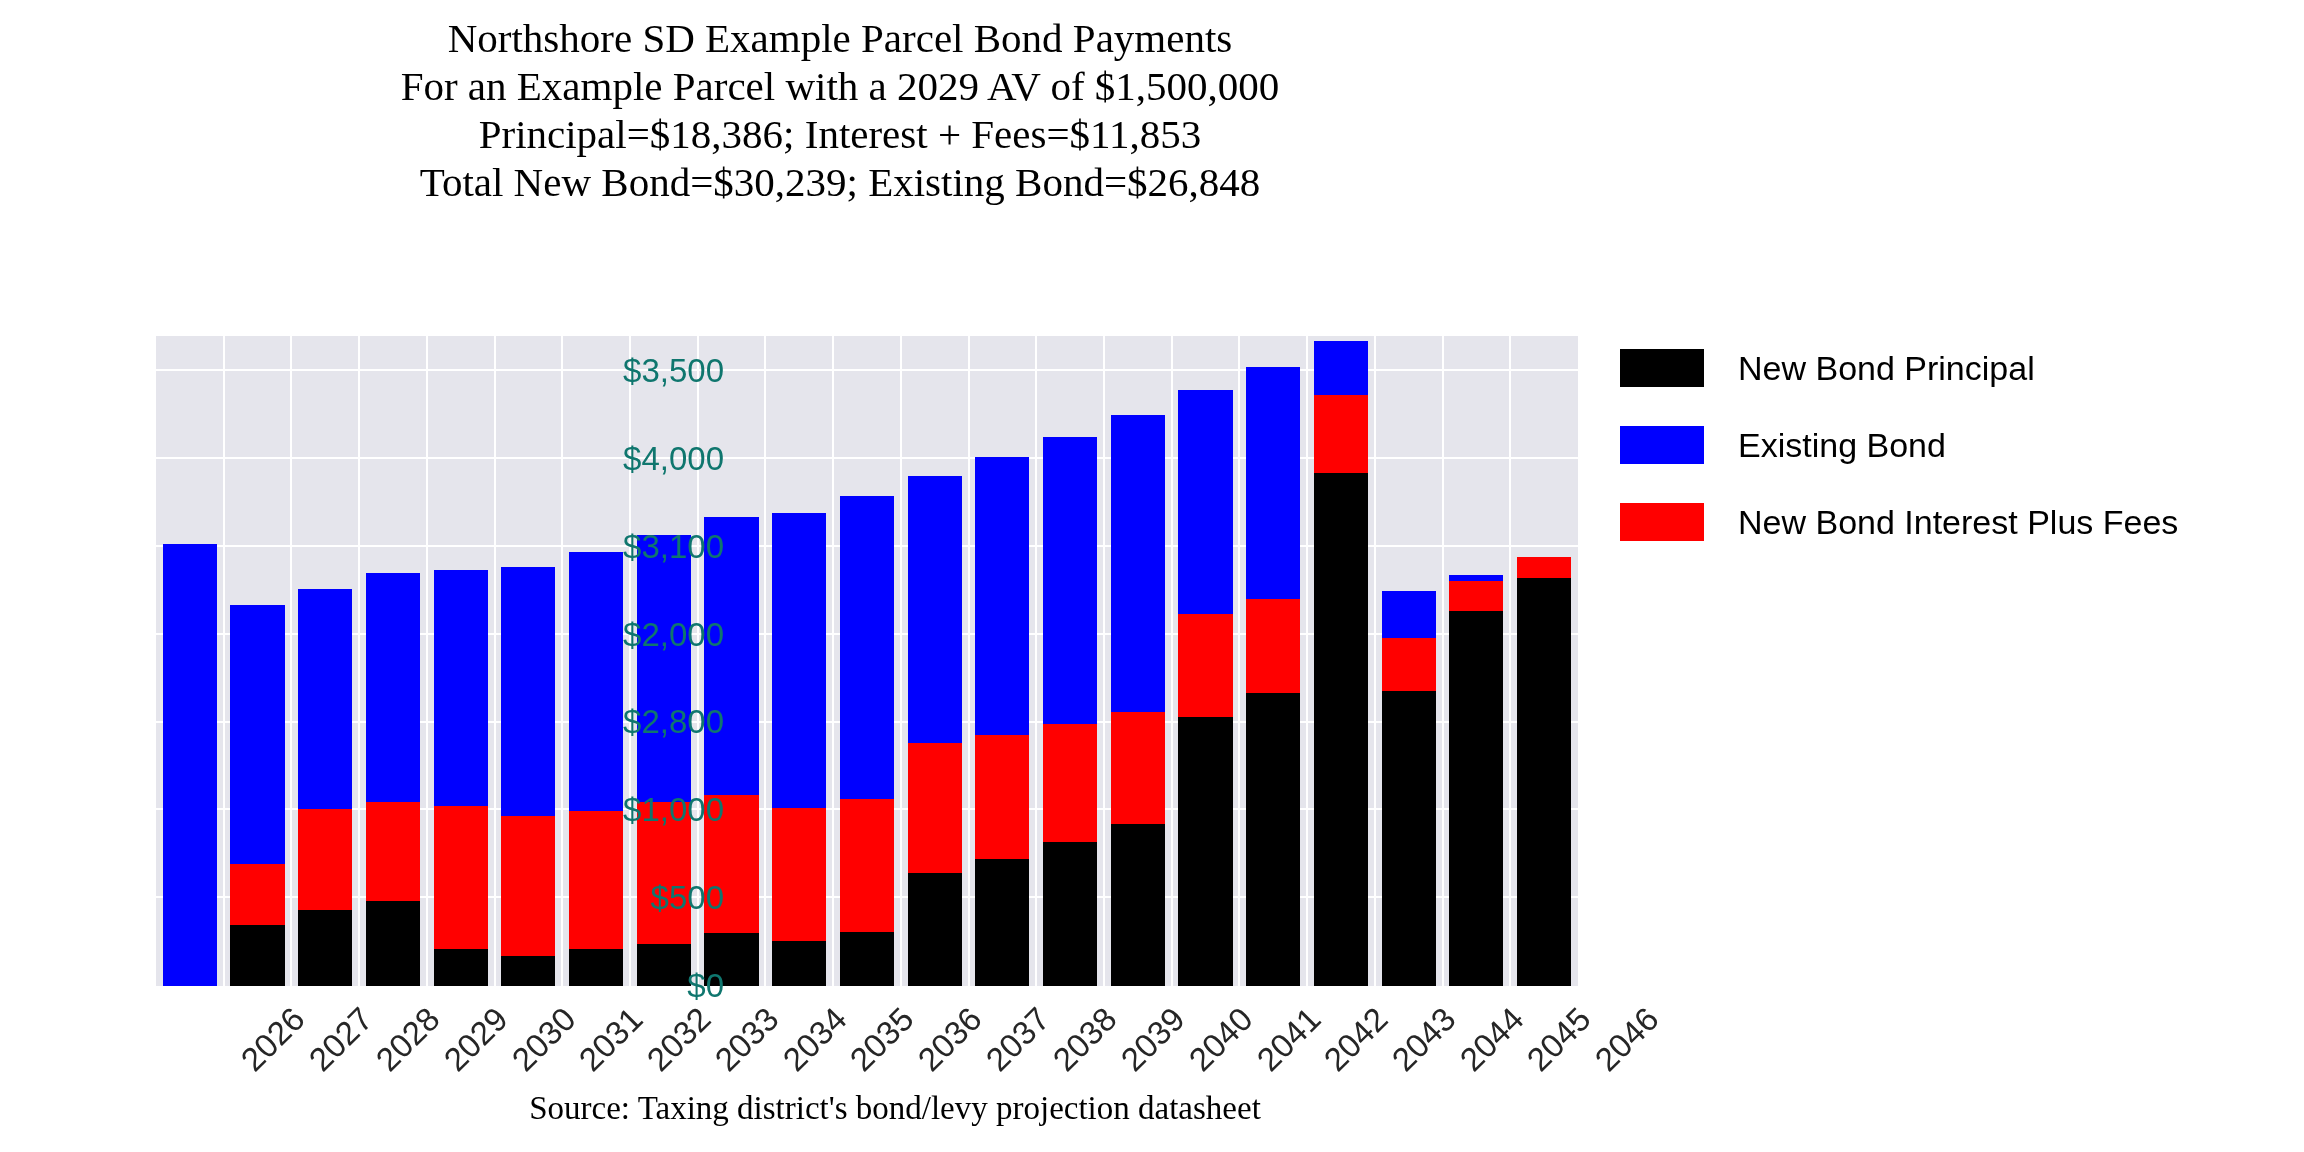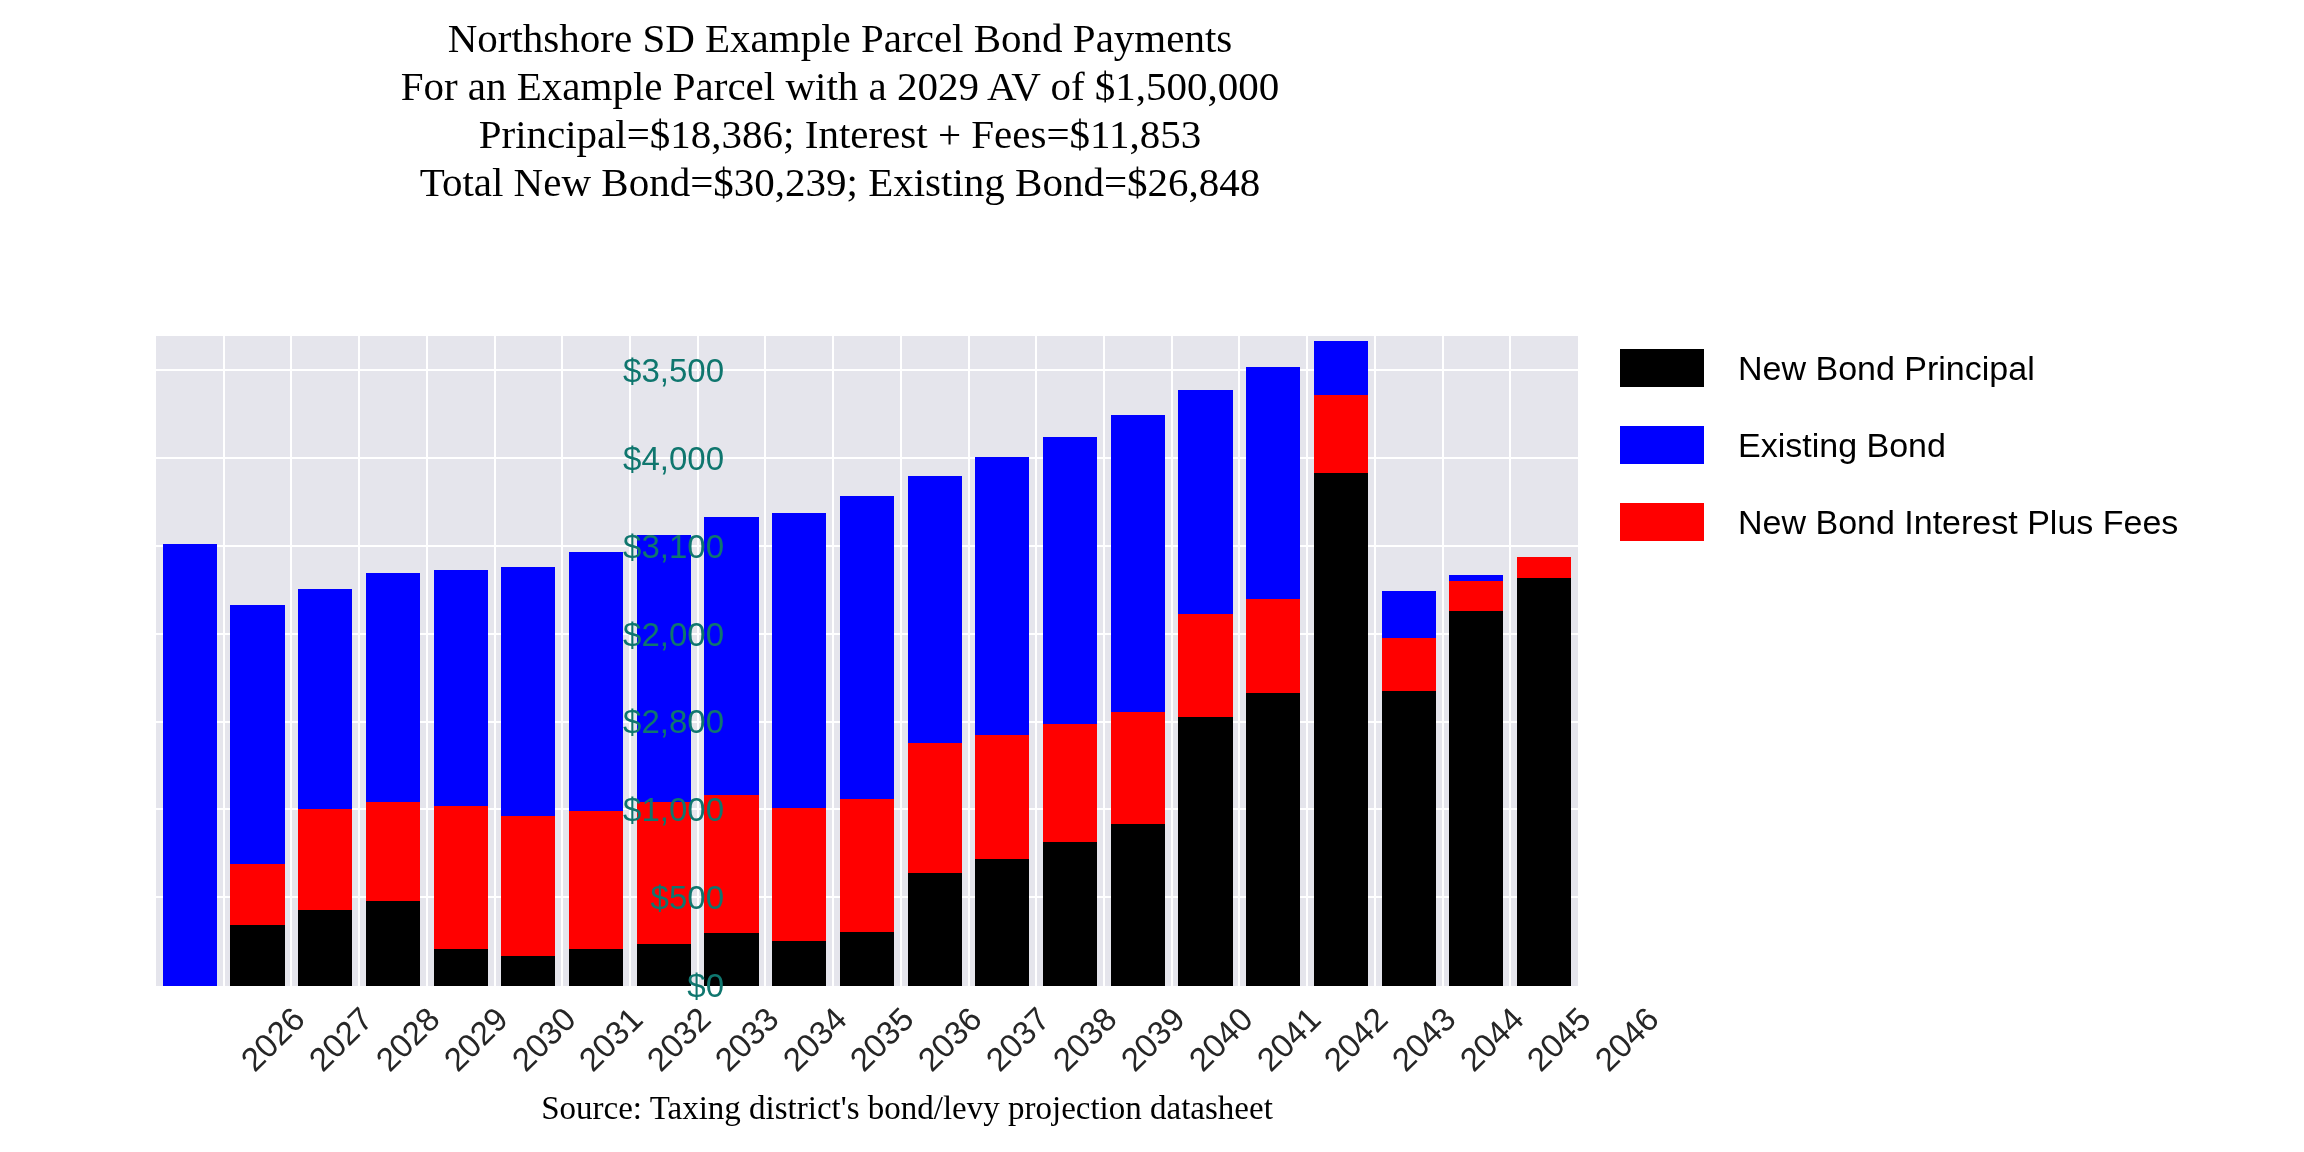--- a/index.html
+++ b/index.html
@@ -115,21 +115,21 @@
     margin-left: 34px;
     font-family: "Liberation Sans", sans-serif;
     font-size: 34px;
     color: #000000;
     white-space: nowrap;
   }
 
   
   #source-note {
     position: absolute;
-    left: 12px;
+    left: 0;
     top: 1090px;
     width: 1790px;
     text-align: center;
     font-family: "Liberation Serif", serif;
     font-size: 33px;
     color: #000000;
     white-space: nowrap;
   }
 </style>
 </head>

